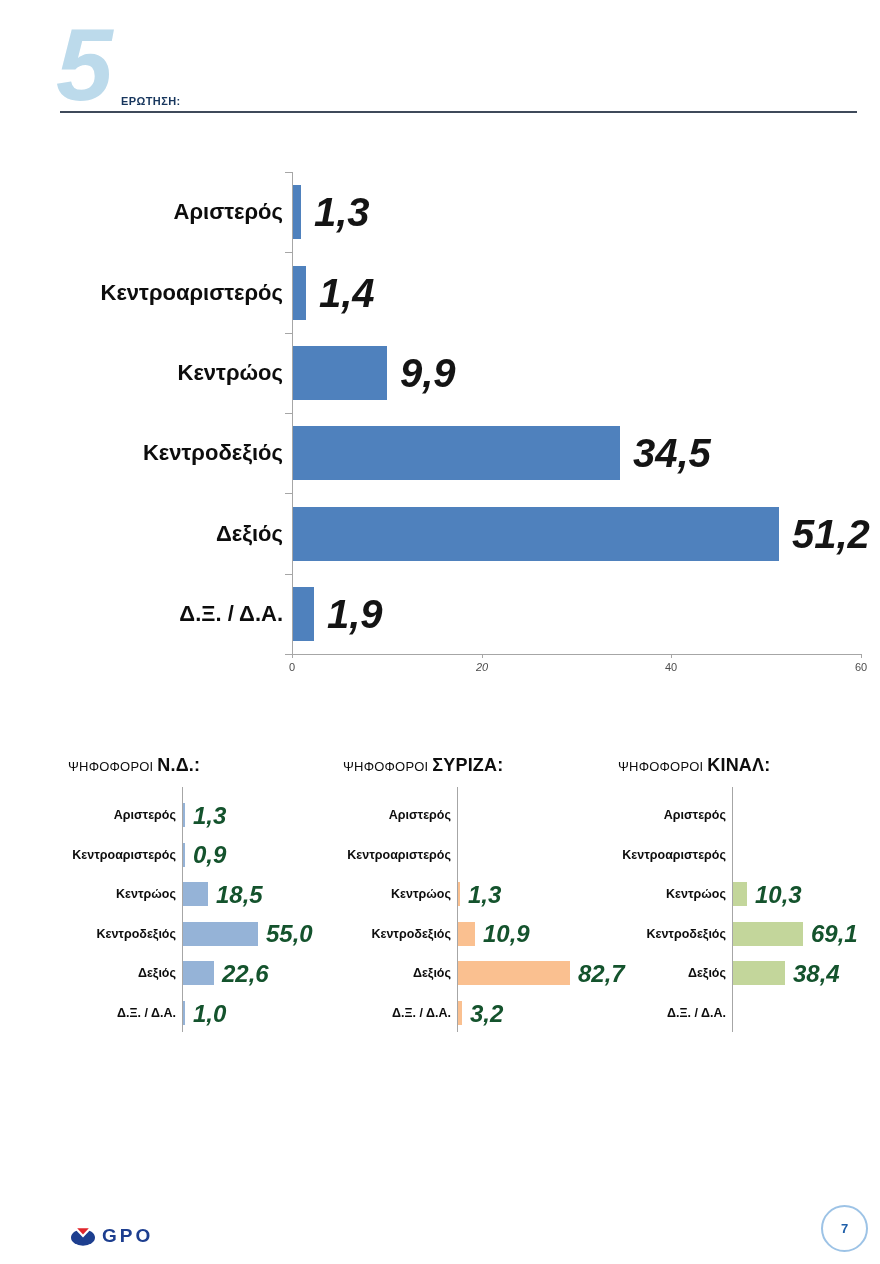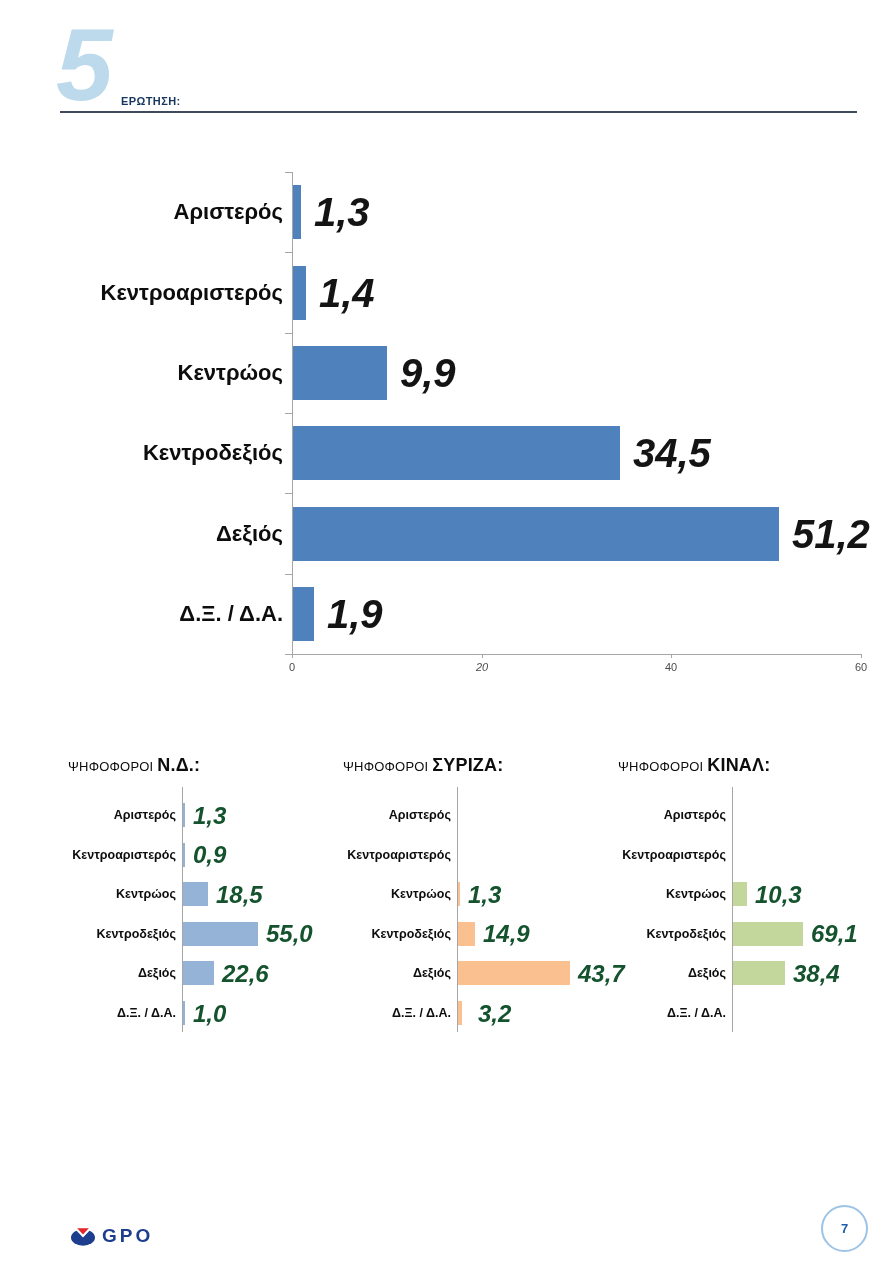--- a/index.html
+++ b/index.html
@@ -147,27 +147,27 @@
       <div class="mini-chart" style="left: 330px;">
         <div class="mini-title"><span>ΨΗΦΟΦΟΡΟΙ </span><b>ΣΥΡΙΖΑ:</b></div>
         <div class="axis-line" style="left: 127px; top: 42px; width: 1px; height: 245px; background: rgb(166, 166, 166);"></div>
         <div class="mini-cat" style="top: 62px;">Αριστερός</div>
         <div class="mini-cat" style="top: 101.6px;">Κεντροαριστερός</div>
         <div class="mini-cat" style="top: 141.2px;">Κεντρώος</div>
         <div class="bar" style="left: 128px; top: 137.2px; width: 2px; height: 24px; background: rgb(250, 192, 144);"></div>
         <div class="mini-val" style="left: 138px; top: 136.7px;">1,3</div>
         <div class="mini-cat" style="top: 180.8px;">Κεντροδεξιός</div>
         <div class="bar" style="left: 128px; top: 176.8px; width: 17px; height: 24px; background: rgb(250, 192, 144);"></div>
-        <div class="mini-val" style="left: 153px; top: 176.3px;">14,9</div>
+        <div class="mini-val" style="left: 153px; top: 176.3px;">10,9</div>
         <div class="mini-cat" style="top: 220.4px;">Δεξιός</div>
         <div class="bar" style="left: 128px; top: 216.4px; width: 112px; height: 24px; background: rgb(250, 192, 144);"></div>
-        <div class="mini-val" style="left: 248px; top: 215.9px;">43,7</div>
+        <div class="mini-val" style="left: 248px; top: 215.9px;">82,7</div>
         <div class="mini-cat" style="top: 260px;">Δ.Ξ. / Δ.Α.</div>
         <div class="bar" style="left: 128px; top: 256px; width: 4px; height: 24px; background: rgb(250, 192, 144);"></div>
-        <div class="mini-val" style="left: 140px; top: 255.5px; margin-left: 8px;">3,2</div>
+        <div class="mini-val" style="left: 140px; top: 255.5px;">3,2</div>
       </div>
       <div class="mini-chart" style="left: 605px;">
         <div class="mini-title"><span>ΨΗΦΟΦΟΡΟΙ </span><b>ΚΙΝΑΛ:</b></div>
         <div class="axis-line" style="left: 127px; top: 42px; width: 1px; height: 245px; background: rgb(166, 166, 166);"></div>
         <div class="mini-cat" style="top: 62px;">Αριστερός</div>
         <div class="mini-cat" style="top: 101.6px;">Κεντροαριστερός</div>
         <div class="mini-cat" style="top: 141.2px;">Κεντρώος</div>
         <div class="bar" style="left: 128px; top: 137.2px; width: 14px; height: 24px; background: rgb(195, 214, 155);"></div>
         <div class="mini-val" style="left: 150px; top: 136.7px;">10,3</div>
         <div class="mini-cat" style="top: 180.8px;">Κεντροδεξιός</div>

